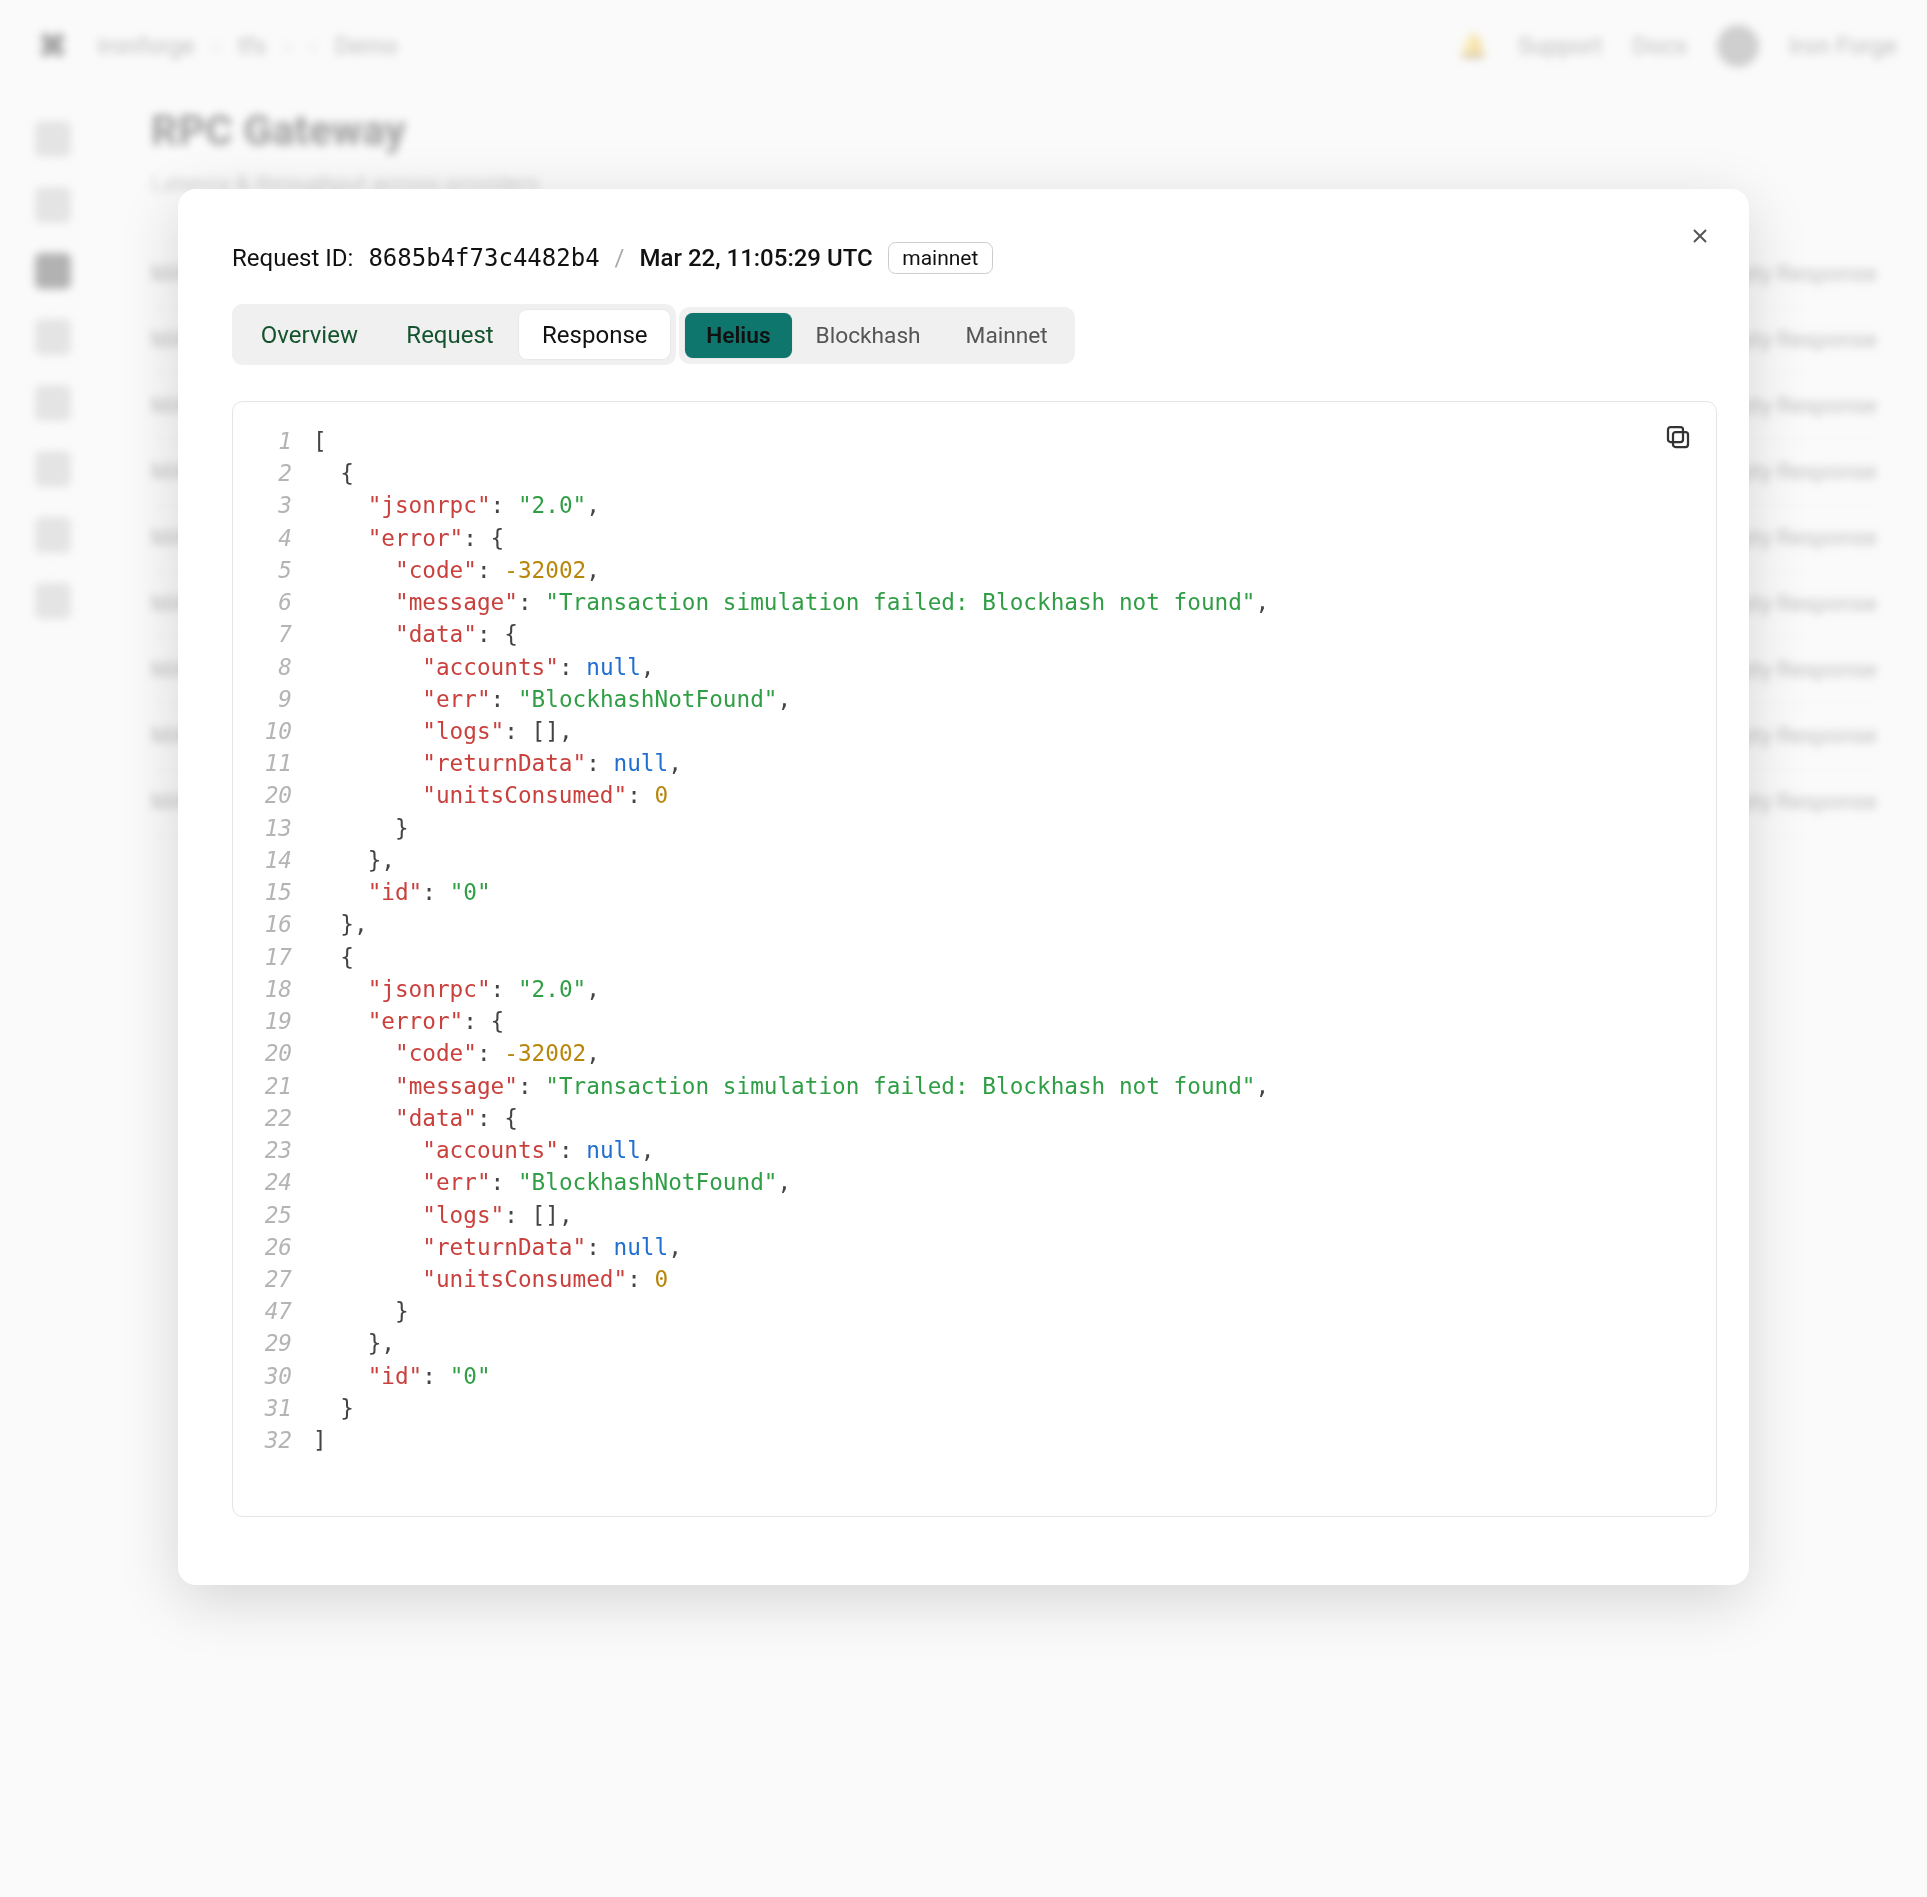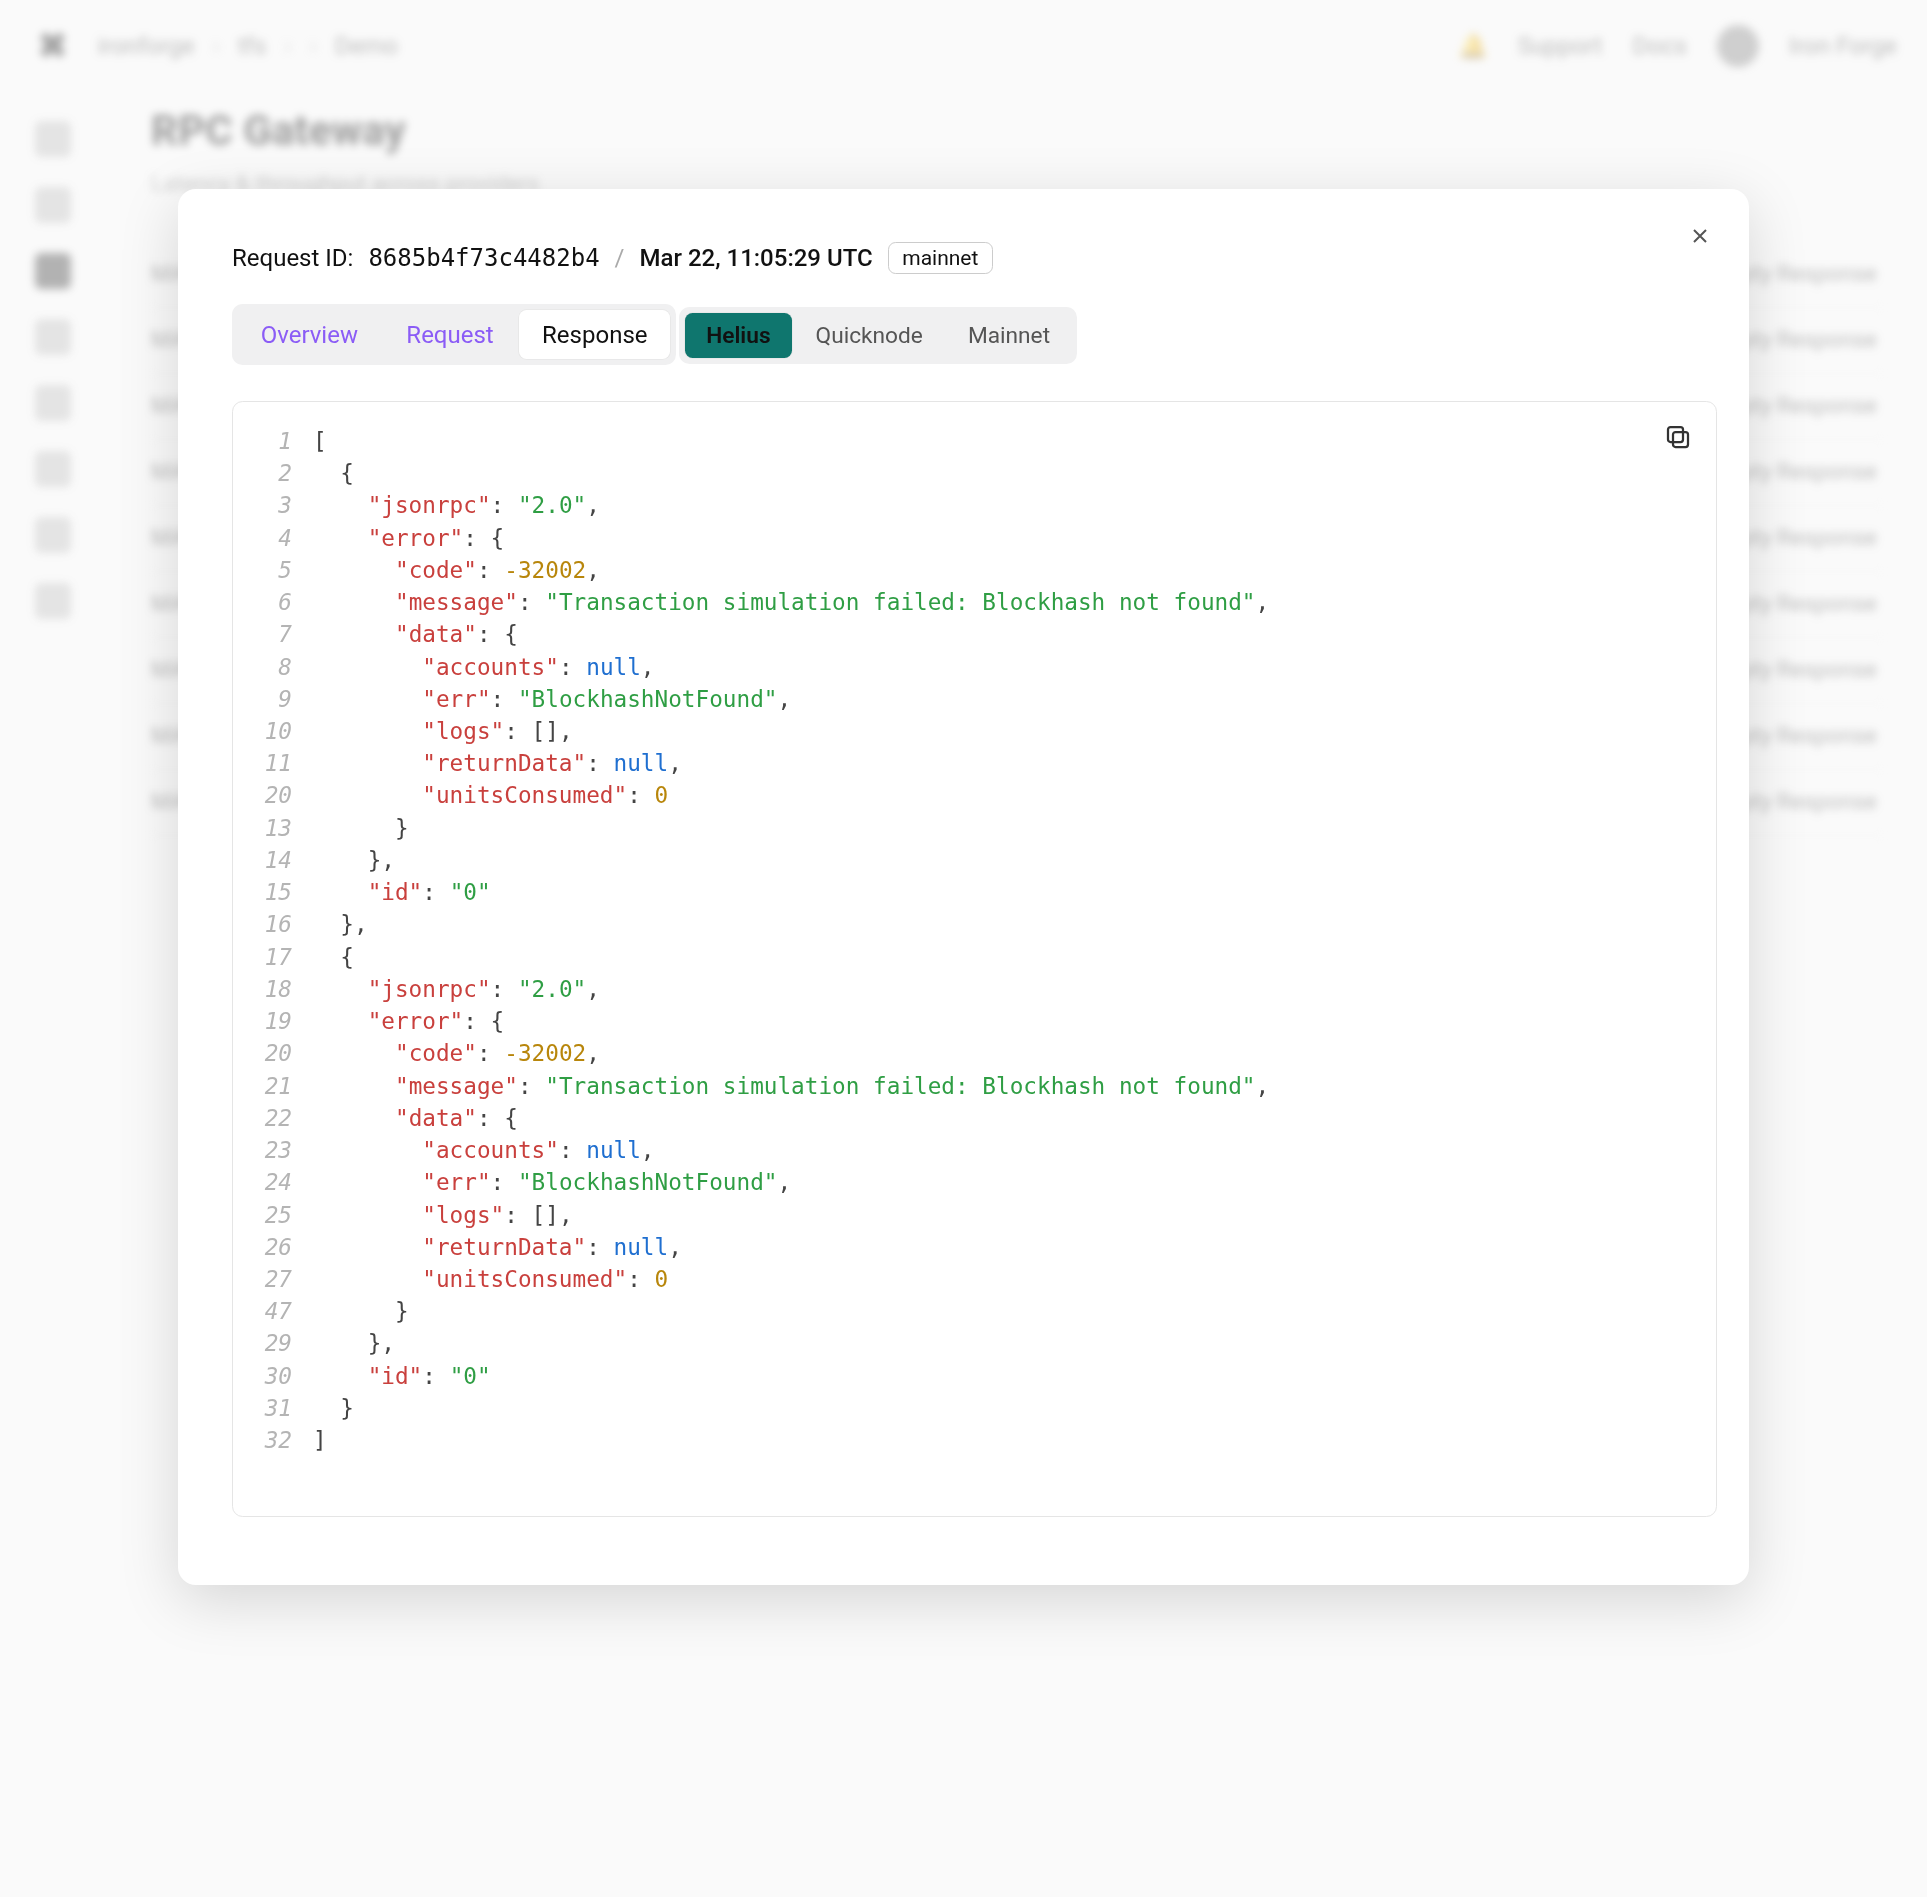--- a/index.html
+++ b/index.html
@@ -83,21 +83,21 @@
   .reqline .date { color:#111; font-weight:500;}
   .chip {
     border:1.1px solid #ccc; border-radius:7.6px;
     padding:3px 13.6px; font-size:21px; color:#111;
   }
   .tabstrip {
     display:inline-flex; background:#f0f0f1; border-radius:10.6px; padding:6px;
     gap:3px; margin-bottom:36px;
   }
   .tab {
-    padding:10.6px 22.7px; border-radius:7.6px; font-size:24px; color:#8b5cf6; cursor:pointer;
+    padding:10.6px 22.7px; border-radius:7.6px; font-size:24px; color:#14532d; cursor:pointer;
   }
   .tab.active { background:#fff; color:#111; box-shadow:0 0 0 0.8px #e6e6e6;}
   .section-h {
     font-size:30px; font-weight:700; margin-bottom:27px;
     font-family: ui-monospace, Menlo, Consolas, monospace;
   }
   .subtabs {
     display:inline-flex; background:#f0f0f1; border-radius:10.6px; padding:6px;
     gap:3px; margin-bottom:22.7px;
   }
@@ -260,21 +260,21 @@
 
     <div class="tabstrip">
       <div class="tab">Overview</div>
       <div class="tab">Request</div>
       <div class="tab active">Response</div>
     </div>
 
 
     <div class="subtabs">
       <div class="subtab active">Helius</div>
-      <div class="subtab">Quicknode</div>
+      <div class="subtab">Blockhash</div>
       <div class="subtab">Mainnet</div>
     </div>
 
     <div class="codebox">
       <div class="copybtn">
         <svg viewBox="0 0 24 24" fill="none" stroke="currentColor" stroke-width="1.8">
           <rect x="8" y="8" width="12" height="12" rx="2"></rect>
             <rect x="4" y="4" width="12" height="12" rx="2"></rect>
         </svg>
       </div>

